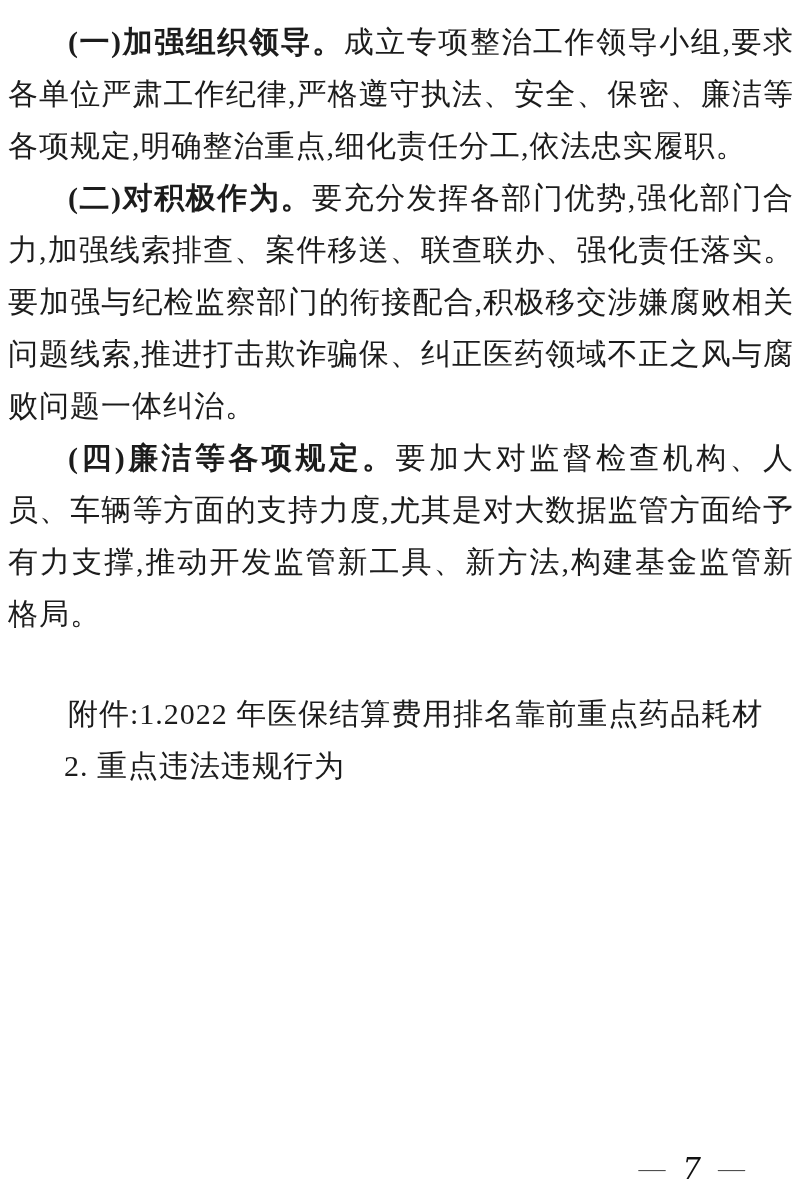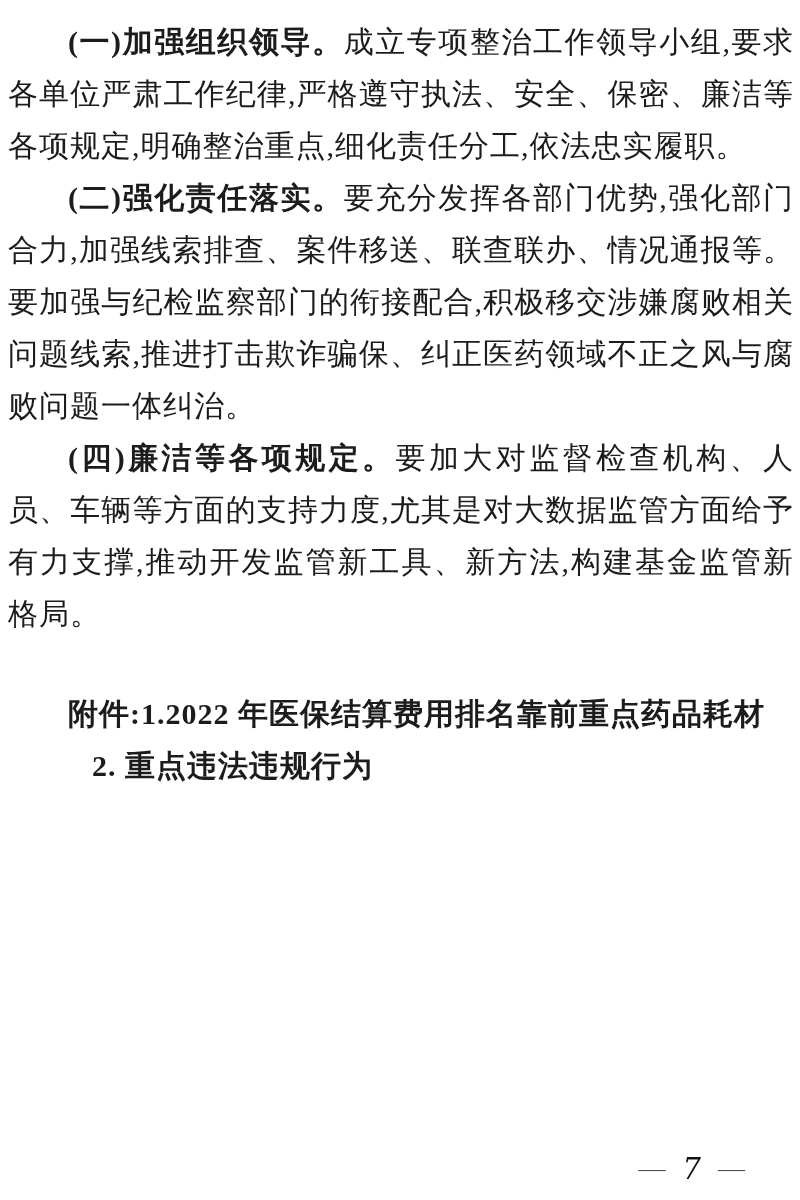--- a/index.html
+++ b/index.html
@@ -28,27 +28,26 @@
   }
   .para {
     margin: 0;
     text-indent: 2em;
   }
   .para-heading {
     font-weight: 700;
   }
   .attachments {
     margin-top: 48px;
-    font-weight: bold;
   }
   .attachment-line-first {
     text-indent: 2em;
   }
   .attachment-line-second {
-    margin-left: 84px;
+    margin-left: 56px;
     text-indent: 0;
   }
   .page-number {
     position: absolute;
     right: 55px;
     bottom: 16px;
     display: flex;
     align-items: center;
     gap: 17px;
     font-size: 27px;
@@ -67,21 +66,21 @@
   }
 </style>
 </head>
 <body>
 
 <div class="page">
   <div class="content">
 
     <p class="para"><span class="para-heading">(一)加强组织领导。</span><span>成立专项整治工作领导小组,要求各单位严肃工作纪律,严格遵守执法、安全、保密、廉洁等各项规定,明确整治重点,细化责任分工,依法忠实履职。</span></p>
 
-    <p class="para"><span class="para-heading">(二)强化责任落实。</span><span>要充分发挥各部门优势,强化部门合力,加强线索排查、案件移送、联查联办、情况通报等。要加强与纪检监察部门的衔接配合,积极移交涉嫌腐败相关问题线索,推进打击欺诈骗保、纠正医药领域不正之风与腐败问题一体纠治。</span></p>
+    <p class="para"><span class="para-heading">(二)对积极作为。</span><span>要充分发挥各部门优势,强化部门合力,加强线索排查、案件移送、联查联办、强化责任落实。要加强与纪检监察部门的衔接配合,积极移交涉嫌腐败相关问题线索,推进打击欺诈骗保、纠正医药领域不正之风与腐败问题一体纠治。</span></p>
 
 
     <p class="para"><span class="para-heading">(四)廉洁等各项规定。</span><span>要加大对监督检查机构、人员、车辆等方面的支持力度,尤其是对大数据监管方面给予有力支撑,推动开发监管新工具、新方法,构建基金监管新格局。</span></p>
 
     <div class="attachments">
       <div class="attachment-line-first"><span>附件:</span><span>1.2022 年医保结算费用排名靠前重点药品耗材</span></div>
       <div class="attachment-line-second"><span>2. 重点违法违规行为</span></div>
     </div>
 
   </div>

